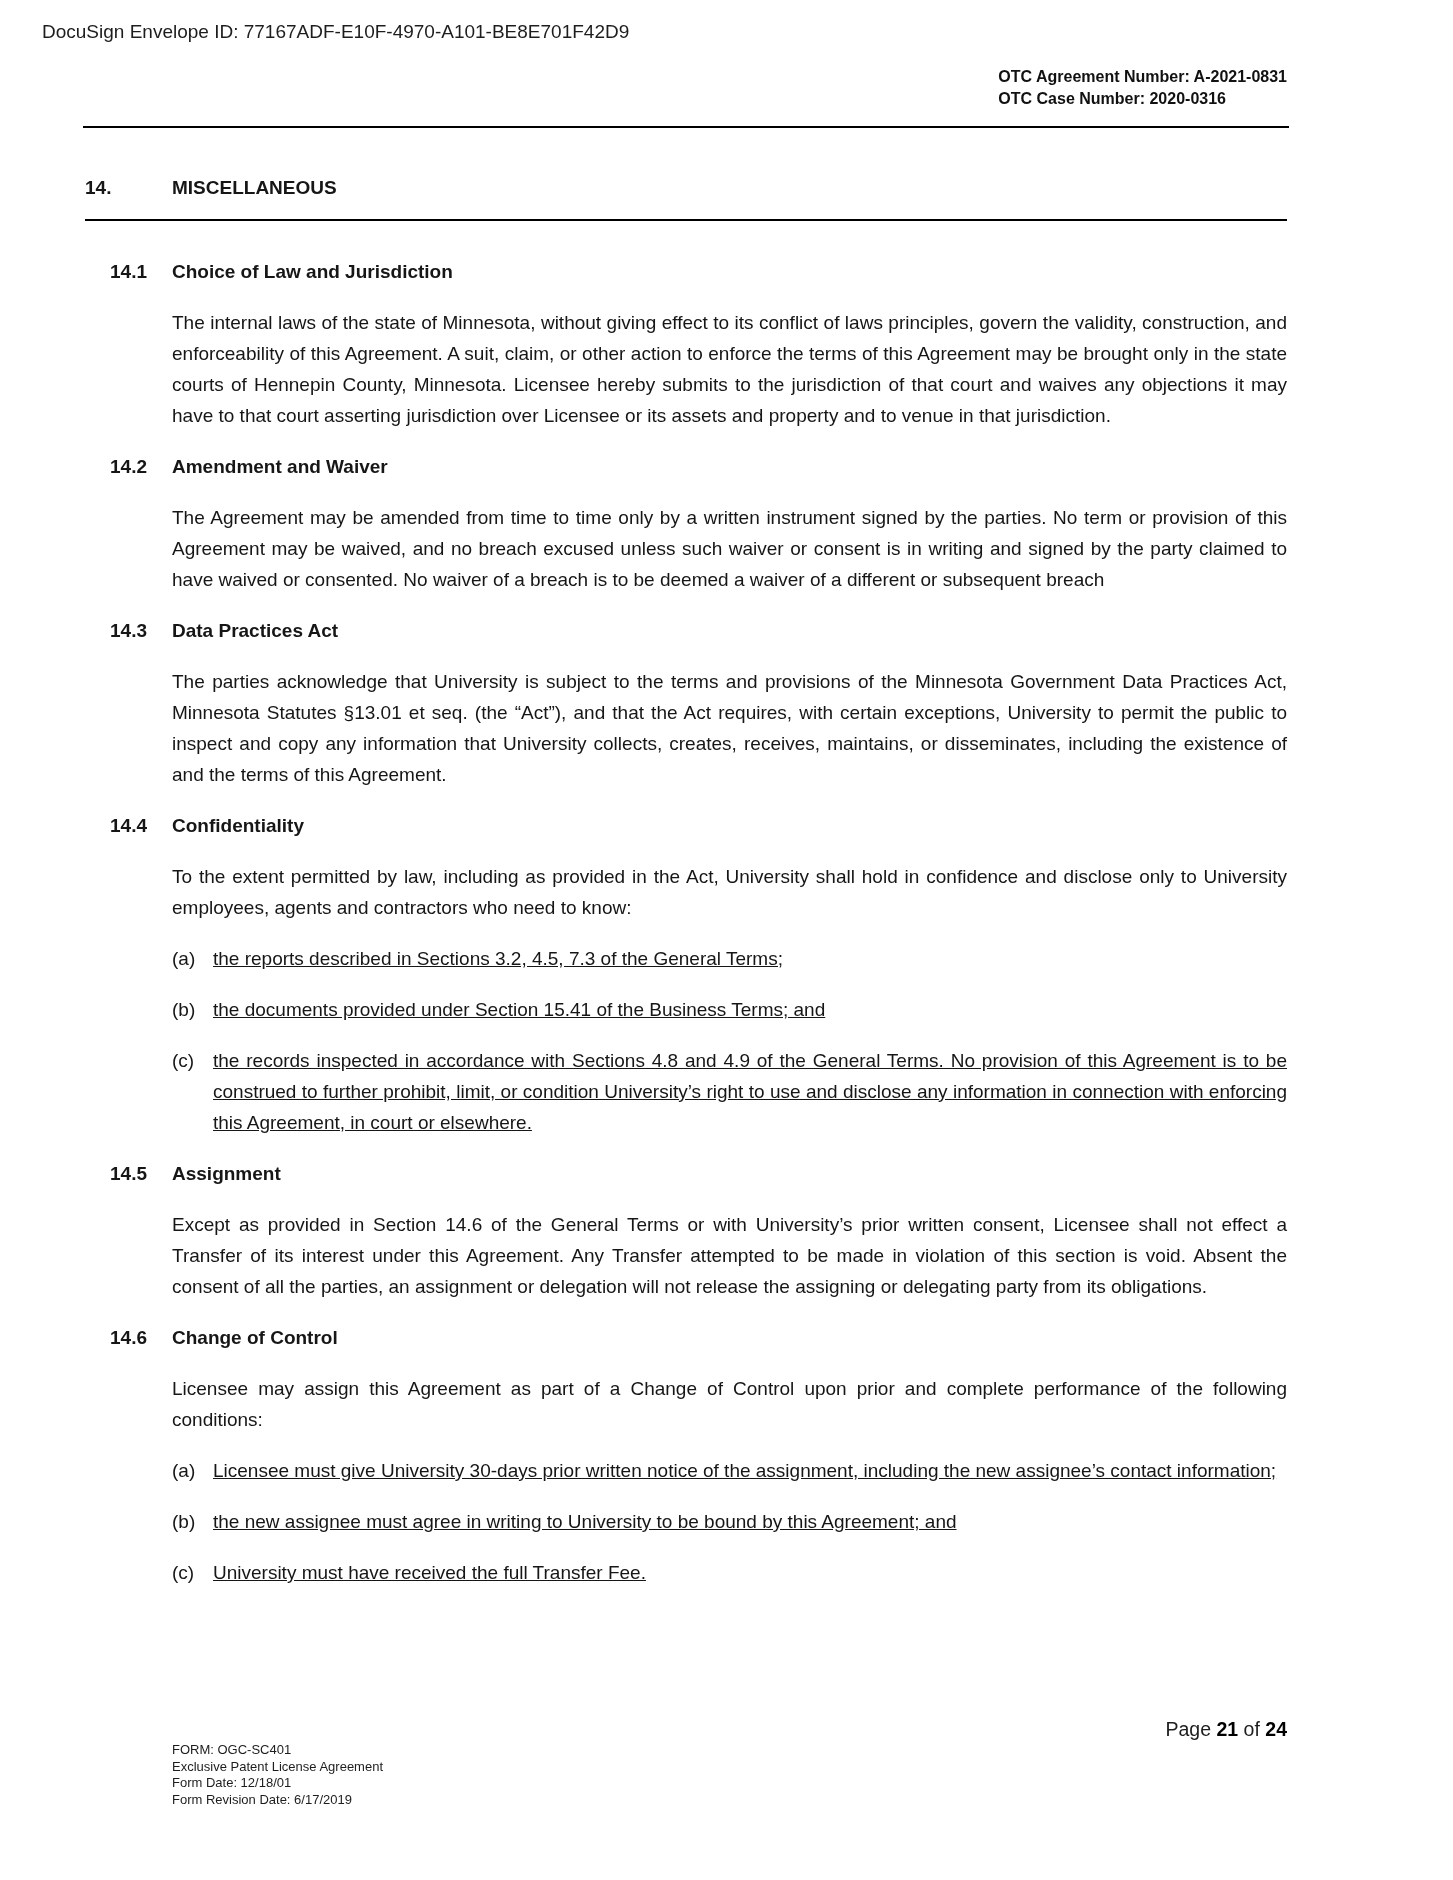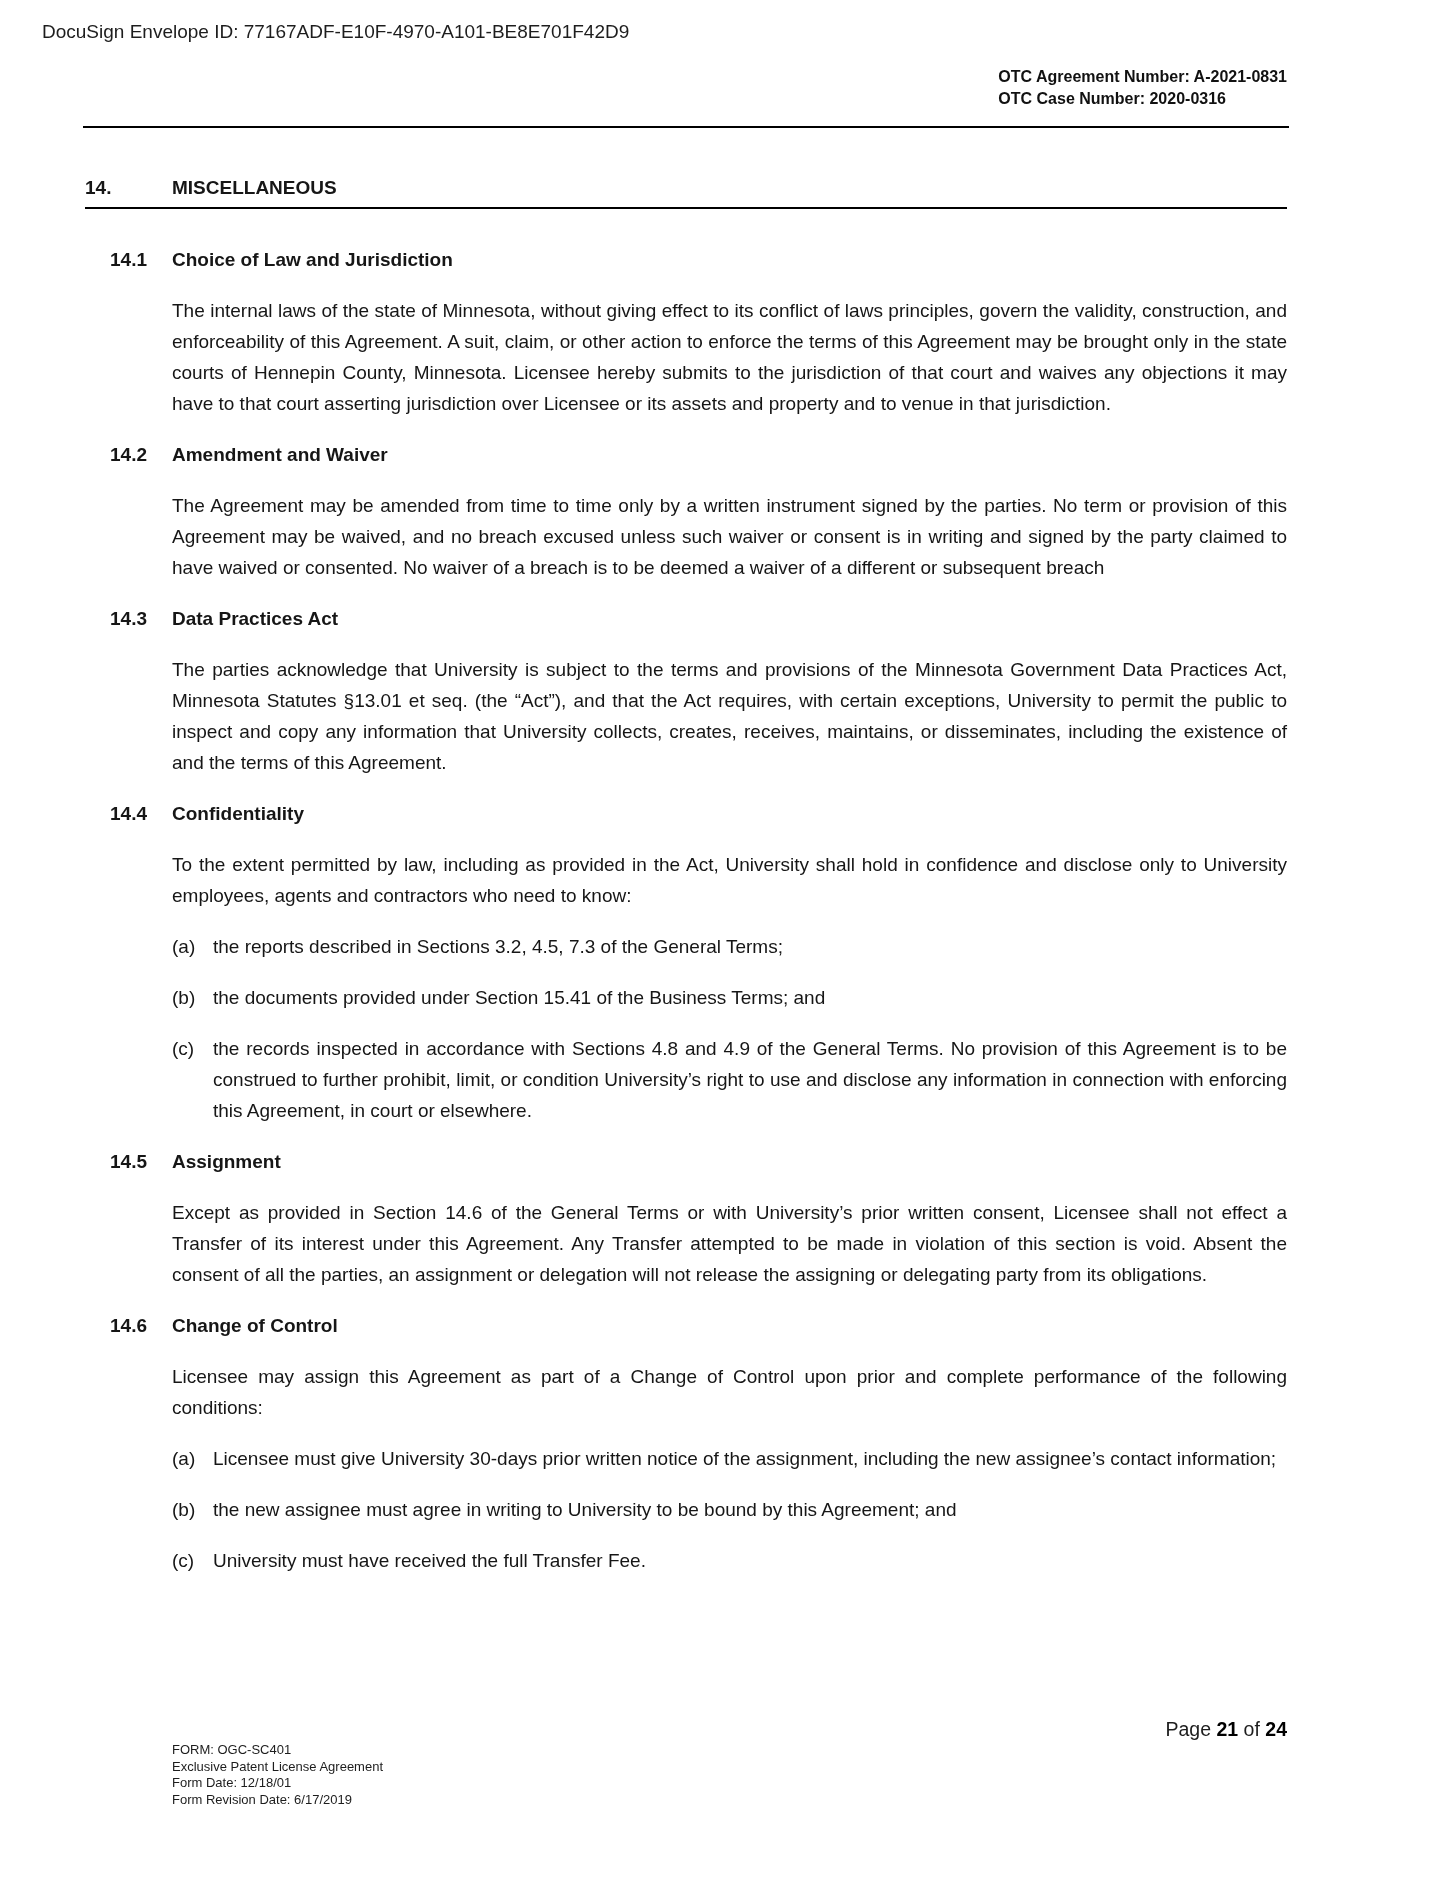--- a/index.html
+++ b/index.html
@@ -42,41 +42,41 @@
     position: absolute;
     top: 172px;
     left: 85px;
     right: 166px;
     font-size: 19px;
     line-height: 31px;
   }
   .main-heading {
     display: flex;
     font-weight: 700;
-    padding-bottom: 4px;
+    padding-bottom: 16px;
     border-bottom: 2px solid #000;
     margin-bottom: 35px;
   }
   .sec-num { width: 87px; flex-shrink: 0; }
   .sec-head {
     display: flex;
     font-weight: 700;
     margin-bottom: 20px;
     text-align: center;
   }
   .sec-body {
     margin: 0 0 20px 87px;
     text-align: justify;
   }
   .item {
     display: flex;
     margin: 0 0 20px 87px;
   }
   .item-marker { width: 41px; flex-shrink: 0; }
-  .item-text { flex: 1; text-align: justify; }
+  .item-text { flex: 1; text-align: justify; text-decoration: underline; }
   .page-num {
     position: absolute;
     top: 1718px;
     right: 166px;
     font-size: 19.5px;
     color: #1d1d1d;
     white-space: nowrap;
   }
   .page-num b { color: #000; }
   .form-info {

